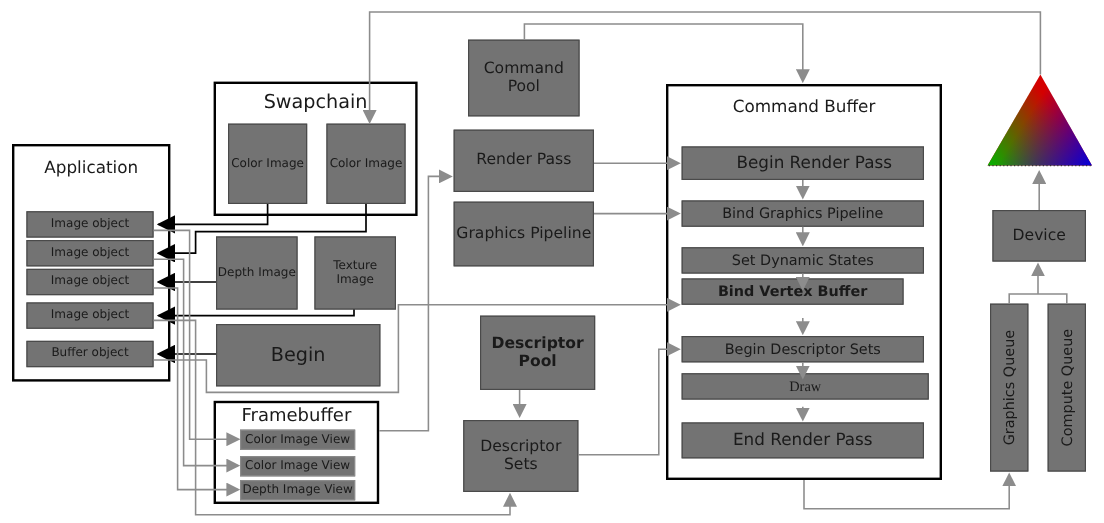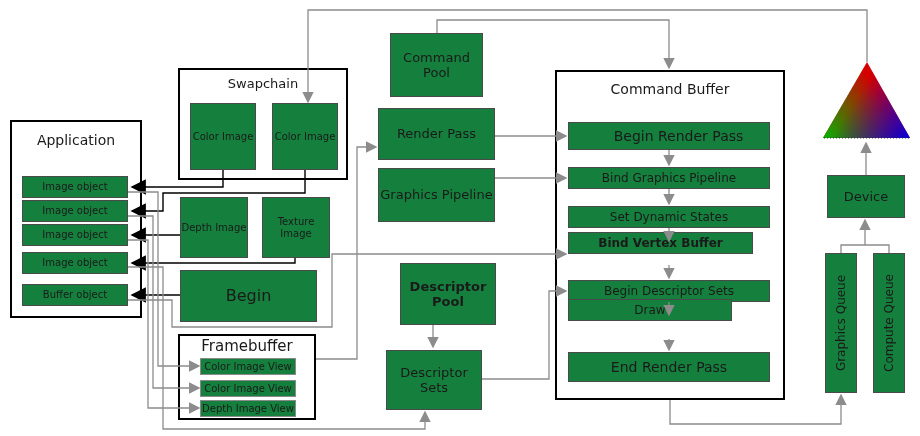--- a/index.html
+++ b/index.html
@@ -2,21 +2,21 @@
 <html><head>
 <meta charset="utf-8">
 <style>
   html,body{margin:0;padding:0;background:#fff;}
   .stage{
     position:relative;width:920px;height:436px;background:#ffffff;
     font-family:"DejaVu Sans","Liberation Sans",sans-serif;color:#1a1a1a;
     overflow:hidden;
   }
   .box{
-    position:absolute;background:#15803d;box-sizing:border-box;
+    position:absolute;background:#737373;box-sizing:border-box;
     display:flex;align-items:center;justify-content:center;
     text-align:center;line-height:1.18;
   }
   .node{border:1px solid #4a4a4a;}
   .container{border:2px solid #000;align-items:flex-start;background:#fff;}
   .ctitle{width:100%;text-align:center;}
   .small{font-size:10px;}
   .view{border:1px solid #8a8a8a;font-size:10px;}
   .step{border:1px solid #4a4a4a;font-size:12px;}
   .bigstep{font-size:14px;}
@@ -36,21 +36,21 @@
   <div class="box container" style="left:10px;top:120px;width:132px;height:198px;">
     <div class="ctitle" style="padding-top:10px;font-size:14px;">Application</div>
   </div>
   <div class="box node small" style="left:22px;top:176px;width:106px;height:22px;">Image object</div>
   <div class="box node small" style="left:22px;top:200px;width:106px;height:22px;">Image object</div>
   <div class="box node small" style="left:22px;top:224px;width:106px;height:22px;">Image object</div>
   <div class="box node small" style="left:22px;top:252px;width:106px;height:22px;">Image object</div>
   <div class="box node small" style="left:22px;top:284px;width:106px;height:22px;">Buffer object</div>
 
   <div class="box container" style="left:178px;top:68px;width:170px;height:112px;">
-    <div class="ctitle" style="padding-top:6px;font-size:13px;">Swapchain</div>
+    <div class="ctitle" style="padding-top:6px;font-size:16px;">Swapchain</div>
   </div>
   <div class="box node small" style="left:190px;top:103px;width:66px;height:67px;">Color Image</div>
   <div class="box node small" style="left:272px;top:103px;width:66px;height:67px;">Color Image</div>
 
   <div class="box node small" style="left:180px;top:197px;width:68px;height:61px;">Depth Image</div>
   <div class="box node small" style="left:262px;top:197px;width:68px;height:61px;">Texture Image</div>
   <div class="box node" style="left:180px;top:270px;width:137px;height:52px;font-size:16px;">Begin</div>
 
   <div class="box container" style="left:178px;top:334px;width:138px;height:86px;border-width:2px;">
     <div class="ctitle" style="padding-top:2px;font-size:15px;text-align:center;">Framebuffer</div>
@@ -66,21 +66,21 @@
   <div class="box node mid" style="left:386px;top:350px;width:96px;height:60px;">Descriptor Sets</div>
 
   <div class="box container" style="left:555px;top:70px;width:230px;height:330px;">
     <div class="ctitle" style="padding-top:9px;font-size:14px;">Command Buffer</div>
   </div>
   <div class="box step bigstep" style="left:568px;top:122px;width:202px;height:28px;padding-left:19px;">Begin Render Pass</div>
   <div class="box step" style="left:568px;top:167px;width:202px;height:22px;">Bind Graphics Pipeline</div>
   <div class="box step" style="left:568px;top:206px;width:202px;height:22px;">Set Dynamic States</div>
   <div class="box step" style="left:568px;top:232px;width:185px;height:22px;font-weight:bold;">Bind Vertex Buffer</div>
   <div class="box step" style="left:568px;top:280px;width:202px;height:22px;">Begin Descriptor Sets</div>
-  <div class="box step" style="left:568px;top:299px;width:164px;height:22px;">Draw</div>
+  <div class="box step" style="left:568px;top:311px;width:206px;height:22px;font-family:Liberation Serif, serif;">Draw</div>
   <div class="box step bigstep" style="left:568px;top:352px;width:202px;height:30px;">End Render Pass</div>
 
   <div class="box node mid" style="left:827px;top:175px;width:78px;height:43px;">Device</div>
   <div class="box node" style="left:825px;top:253px;width:32px;height:140px;">
     <span class="vlabel">Graphics Queue</span>
   </div>
   <div class="box node" style="left:873px;top:253px;width:32px;height:140px;">
     <span class="vlabel">Compute Queue</span>
   </div>
 

